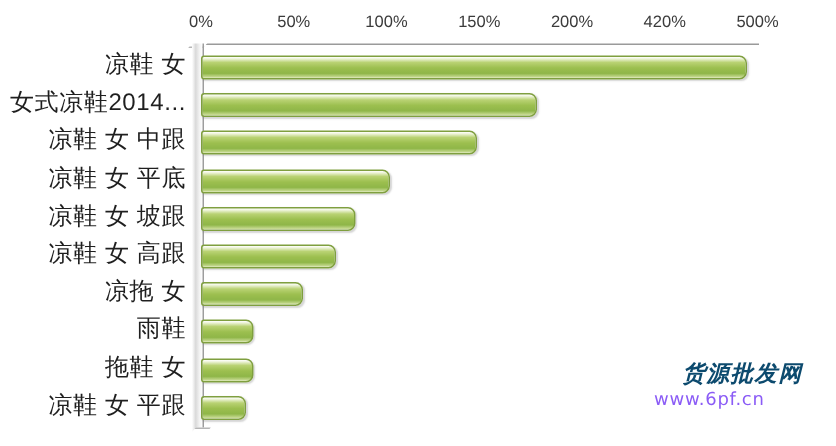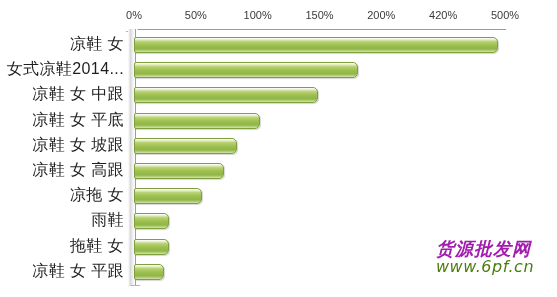--- a/index.html
+++ b/index.html
@@ -142,34 +142,34 @@
   #watermark {
     position: absolute;
     left: 436px;
     top: 240px;
     width: 118px;
     text-align: left;
     pointer-events: none;
   }
   #watermark-cn {
     font-family: "DejaVu Sans", sans-serif;
-    font-size: 18px;
-    color: #a21caf;
+    font-size: 15px;
+    color: #0c4a6e;
     letter-spacing: 1px;
     font-weight: bold;
     line-height: 18px;
     font-style: italic;
+    text-align: center;
   }
   #watermark-url {
     font-family: "DejaVu Sans", sans-serif;
-    font-size: 16px;
-    color: #4d7c0f;
+    font-size: 12px;
+    color: #8b5cf6;
     letter-spacing: 0.5px;
     line-height: 17px;
-    font-style: italic;
   }
 </style>
 </head>
 <body>
 
 <div id="chart-root">
 
   <div id="x-axis">
       <div class="tick-label" style="left: 134px;">0%</div>
       <div class="tick-label" style="left: 195.833px;">50%</div>

